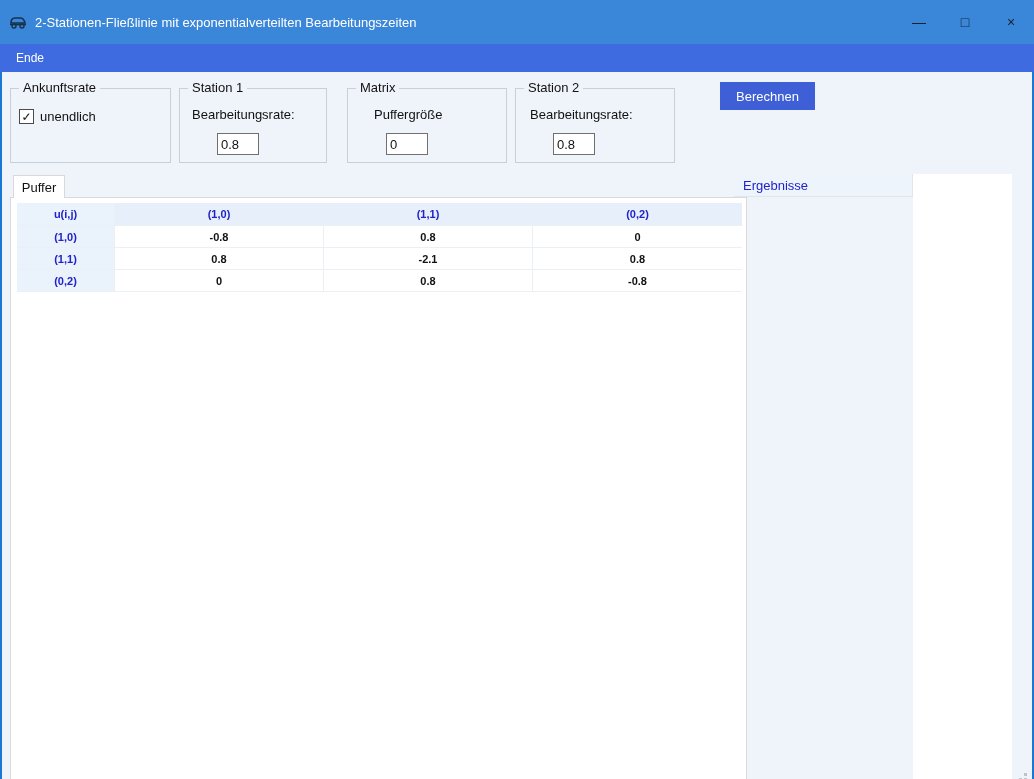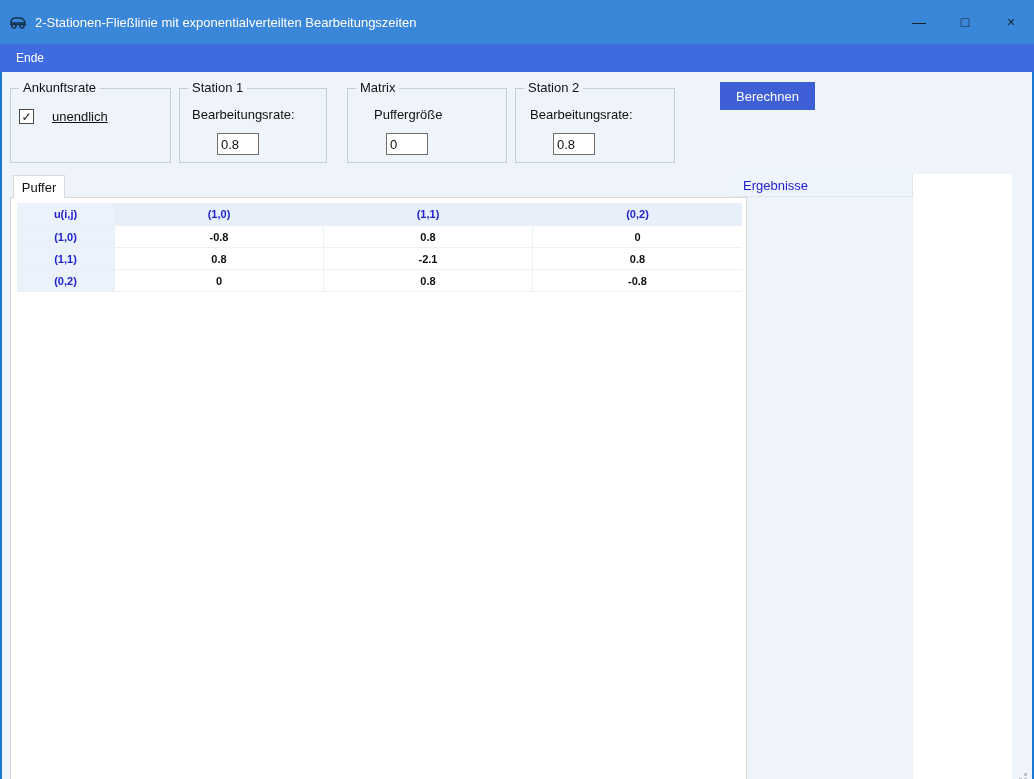--- a/index.html
+++ b/index.html
@@ -49,21 +49,21 @@
   .gb-st1     { left:177px; width:148px; }
   .gb-puffer  { left:345px; width:160px; }
   .gb-st2     { left:513px; width:160px; }
   .checkrow { position:absolute; left:8px; top:20px; display:flex; align-items:center; }
   .checkbox {
     width:15px; height:15px; background:#ffffff;
     border:1px solid #4A4A4A;
     display:flex; align-items:center; justify-content:center;
     font-size:12px; color:#111111; line-height:1;
   }
-  .checklabel { margin-left:18px; color:#111111;text-decoration:underline; }
+  .checklabel { margin-left:6px; color:#111111; }
   .fieldlabel { position:absolute; top:18px; color:#111111; white-space:nowrap; }
   .fl-st1 { left:12px; }
   .fl-puffer { left:26px; }
   .fl-st2 { left:14px; }
   .rate-input {
     position:absolute; top:44px; width:42px; height:22px;
     border:1px solid #707070; background:#ffffff;
     font-family:"Liberation Sans", sans-serif; font-size:13px;
     padding:0 3px; color:#111111;
   }

